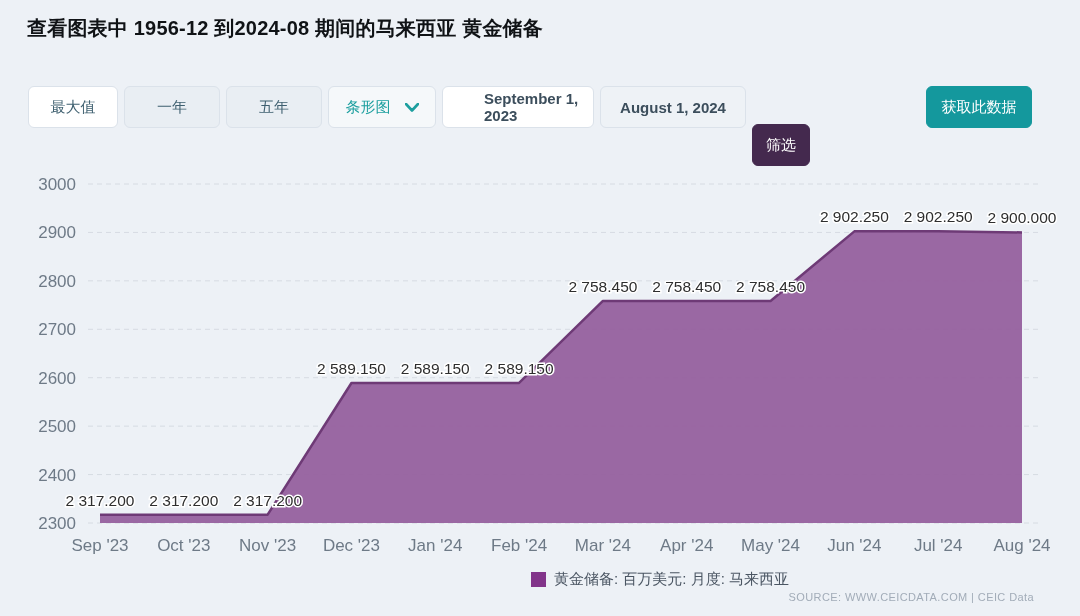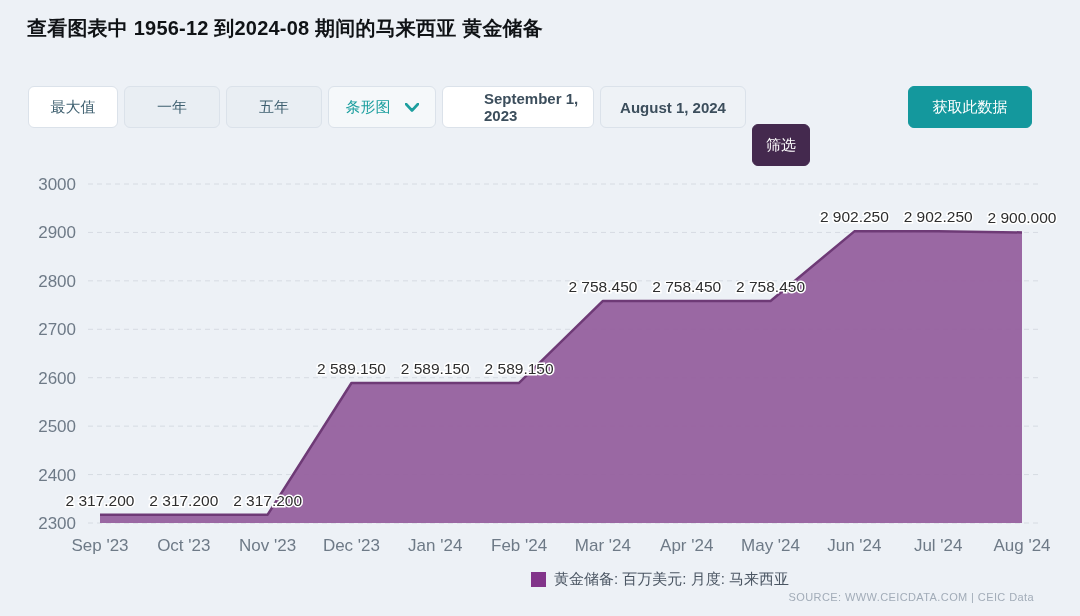--- a/index.html
+++ b/index.html
@@ -25,21 +25,21 @@
     background:#e9eef3; font-family:Liberation Sans, sans-serif;
   }
   .btn.white { background:#ffffff; }
   .btn.selectbox { background:#f5f8fa; color:#1d9f9f; gap:14px; }
   .btn.input { font-weight:700; color:#3c4e5c; font-size:15px; }
   .btn.input.grayed { background:#eef2f6; }
   .btn.purple { background:#44294e; border-color:#44294e; color:#fff; }
   .btn.teal { background:#14989d; border-color:#14989d; color:#fff; }
   .w-max{width:90px;} .w-yr{width:96px;} .w-sel{width:108px;}
   .w-d1{width:152px;padding-left:41px;} .w-d2{width:146px;} .w-f{width:58px;margin-top:38px;}
-  .w-get{width:124px; margin-left:auto;}
+  .w-get{width:106px; margin-left:auto;}
   .chev { width:14px; height:9px; display:block; }
   .chart-area { position:absolute; left:0; top:160px; width:1080px; height:400px; }
   #chart-svg { width:1080px; height:400px; display:block; }
   #chart-svg text { font-family:"Liberation Sans", sans-serif; }
   .legend {
     position:absolute; left:240px; right:0; top:570px;
     display:flex; align-items:center; justify-content:center; gap:8px;
     font-size:15px; color:#4b5663;
   }
   .legend .swatch { width:15px; height:15px; display:inline-block; }

